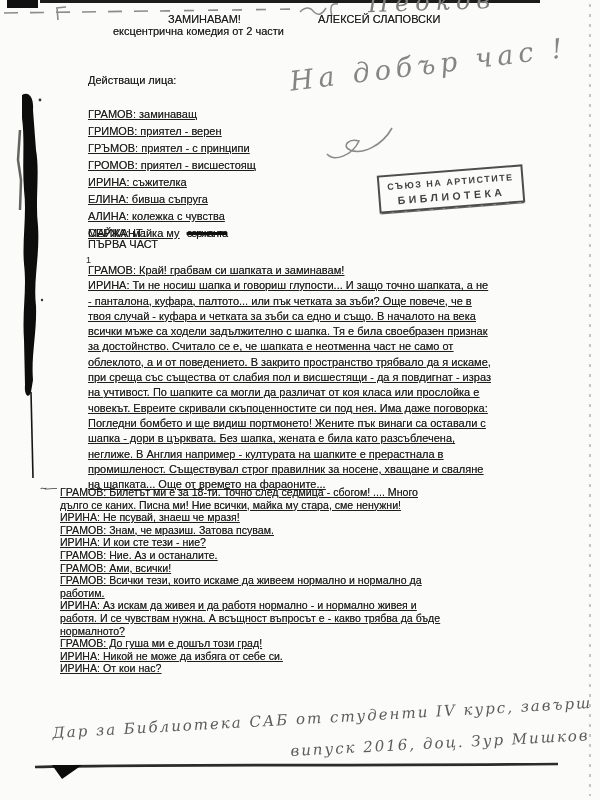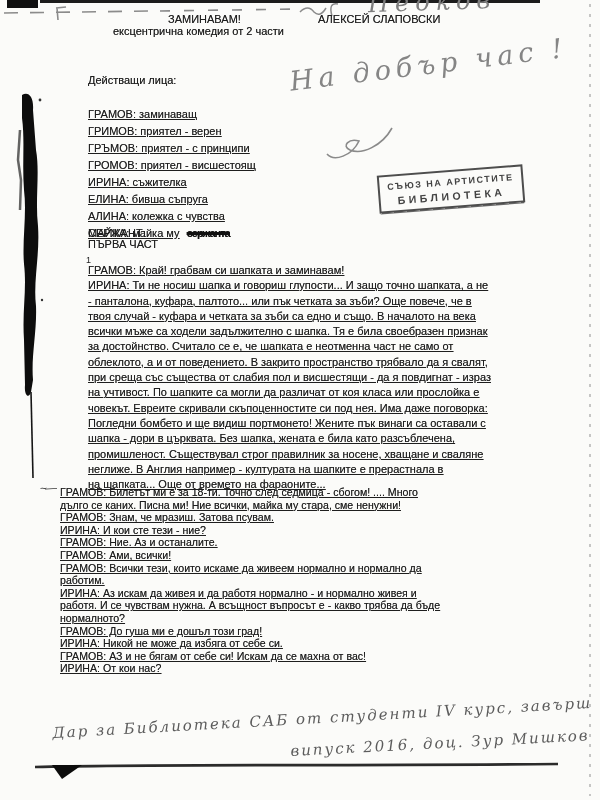--- a/index.html
+++ b/index.html
@@ -9,21 +9,21 @@
     font-family:"Liberation Sans",sans-serif;color:#1e1e1e;
   }
   .type{position:absolute;white-space:nowrap;font-size:11px;
         text-shadow:0 0 .4px rgba(20,20,20,.65);}
   .lines{position:absolute;white-space:nowrap;
          text-shadow:0 0 .4px rgba(20,20,20,.65);text-decoration:underline;}
   .lines div{white-space:nowrap;}
   .block1{left:88px;top:263px;font-size:11px;line-height:15.3px;}
   .block2{left:60px;top:486px;font-size:10.6px;line-height:12.6px;}
   .cast{left:88px;top:106px;font-size:11px;line-height:17px;}
-  .struck{font-weight:bold;color:#101010;text-decoration:line-through;
+  .struck{font-weight:normal;color:#101010;text-decoration:line-through;
           text-decoration-thickness:3px;margin-left:-3px;letter-spacing:-1px;padding-left:44px;}
   .hand{position:absolute;font-family:"DejaVu Serif",serif;font-style:italic;
         color:#777;white-space:nowrap;}
   .note-top{left:288px;top:66px;font-size:27px;letter-spacing:5px;
             color:#858585;transform:rotate(-7deg);transform-origin:left top;}
   .stamp{
     position:absolute;left:378px;top:170px;width:134px;padding:5px 4px 4px 4px;
     border:2px solid #4d4d4d;transform:rotate(-4.5deg);
     color:#434343;text-align:center;background:rgba(255,255,255,.0);
     box-shadow:0 2px 0 -1px #6a6a6a;
@@ -81,47 +81,47 @@
   <div class="type" style="left:88px;top:238px;">ПЪРВА ЧАСТ</div>
 
   <div class="sup1">1</div>
   <div class="lines block1">
     <div>ГРАМОВ: Край! грабвам си шапката и заминавам!</div>
     <div>ИРИНА: Ти не носиш шапка и говориш глупости... И защо точно шапката, а не</div>
     <div>- панталона, куфара, палтото... или пък четката за зъби? Още повече, че в</div>
     <div>твоя случай - куфара и четката за зъби са едно и също. В началото на века</div>
     <div>всички мъже са ходели задължително с шапка. Тя е била своебразен признак</div>
     <div>за достойнство. Считало се е, че шапката е неотменна част не само от</div>
-    <div>облеклото, а и от поведението. В закрито пространство трябвало да я свалят,</div>
+    <div>облеклото, а и от поведението. В закрито пространство трябвало да я искаме,</div>
     <div>при среща със същества от слабия пол и висшестящи - да я повдигнат - израз</div>
     <div>на учтивост. По шапките са могли да различат от коя класа или прослойка е</div>
     <div>човекът. Евреите скривали скъпоценностите си под нея. Има даже поговорка:</div>
     <div>Погледни бомбето и ще видиш портмонето! Жените пък винаги са оставали с</div>
     <div>шапка - дори в църквата. Без шапка, жената е била като разсъблечена,</div>
+    <div>неглиже. В Англия например - културата на шапките е прерастнала в</div>
     <div>промишленост. Съществувал строг правилник за носене, хващане и сваляне</div>
-    <div>неглиже. В Англия например - културата на шапките е прерастнала в</div>
     <div>на шапката... Още от времето на фараоните...</div>
   </div>
 
   <div class="premark">~—</div>
   <div class="lines block2">
     <div>ГРАМОВ: Билетът ми е за 18-ти. Точно след седмица - сбогом! .... Много</div>
     <div>дълго се каних. Писна ми! Ние всички, майка му стара, сме ненужни!</div>
+    <div>ИРИНА: Не псувай, знаеш че мразя!</div>
     <div>ГРАМОВ: Знам, че мразиш. Затова псувам.</div>
     <div>ИРИНА: И кои сте тези - ние?</div>
     <div>ГРАМОВ: Ние. Аз и останалите.</div>
     <div>ГРАМОВ: Ами, всички!</div>
     <div>ГРАМОВ: Всички тези, които искаме да живеем нормално и нормално да</div>
     <div>работим.</div>
     <div>ИРИНА: Аз искам да живея и да работя нормално - и нормално живея и</div>
     <div>работя. И се чувствам нужна. А всъщност въпросът е - какво трябва да бъде</div>
     <div>нормалното?</div>
     <div>ГРАМОВ: До гуша ми е дошъл този град!</div>
     <div>ИРИНА: Никой не може да избяга от себе си.</div>
-    <div>ГРАМОВ: АЗ и не бягам от себе си! Искам да се махна от вас!</div>
     <div>ИРИНА: От кои нас?</div>
   </div>
 
   <div class="hand note-top">На добър час !</div>
   <svg class="svg-abs" width="600" height="200">
     <path d="M392,128 C 382,146 362,155 350,150 C 341,146 349,138 359,141 C 352,156 334,162 327,154" stroke="#8a8a8a" stroke-width="1.6" fill="none"></path>
   </svg>
 
   <div class="stamp">
     <div class="s1">СЪЮЗ НА АРТИСТИТЕ</div>

